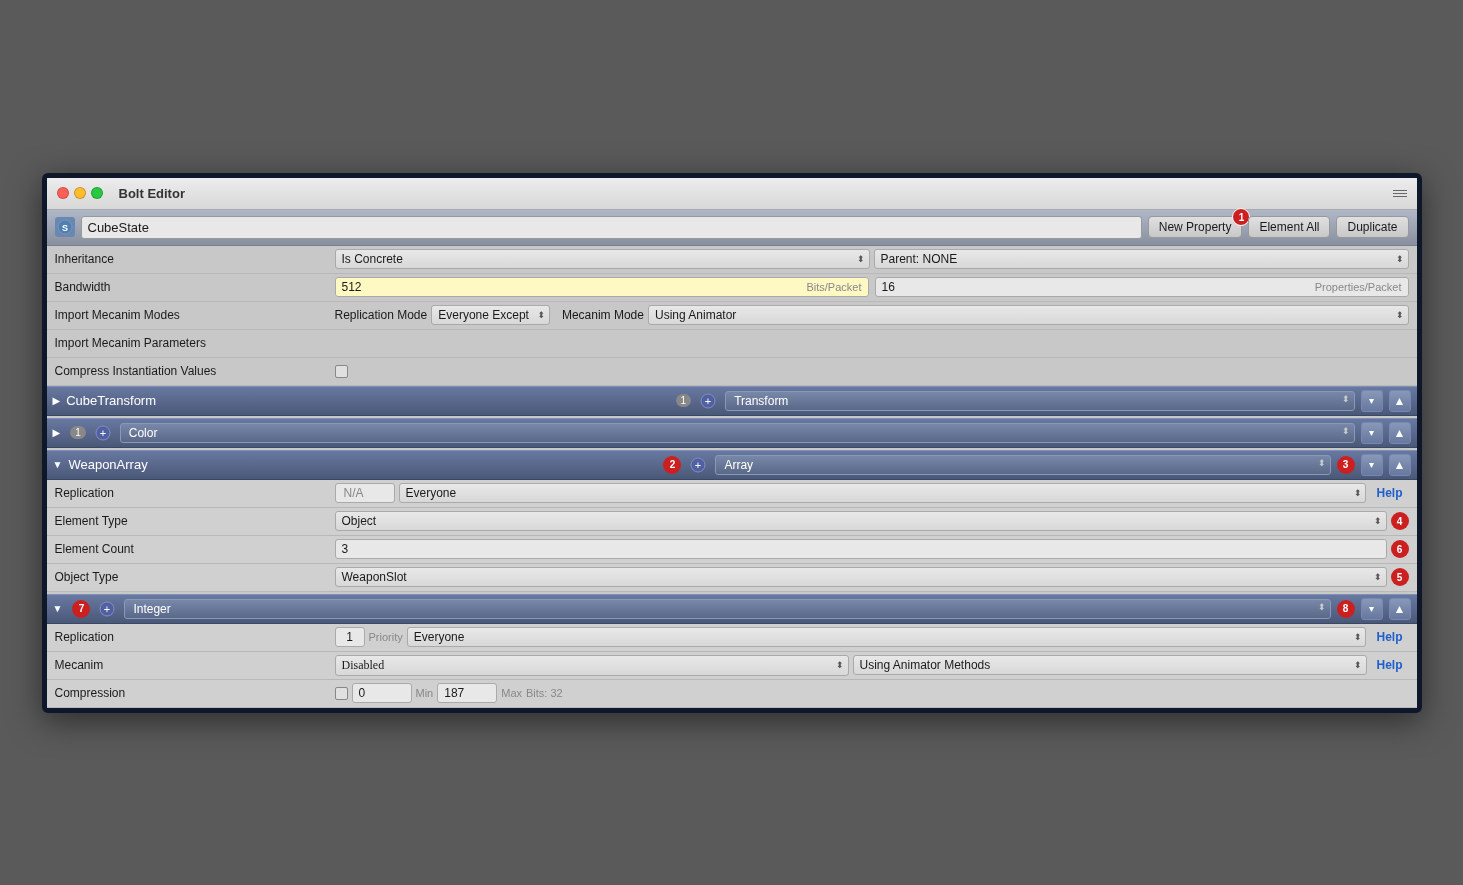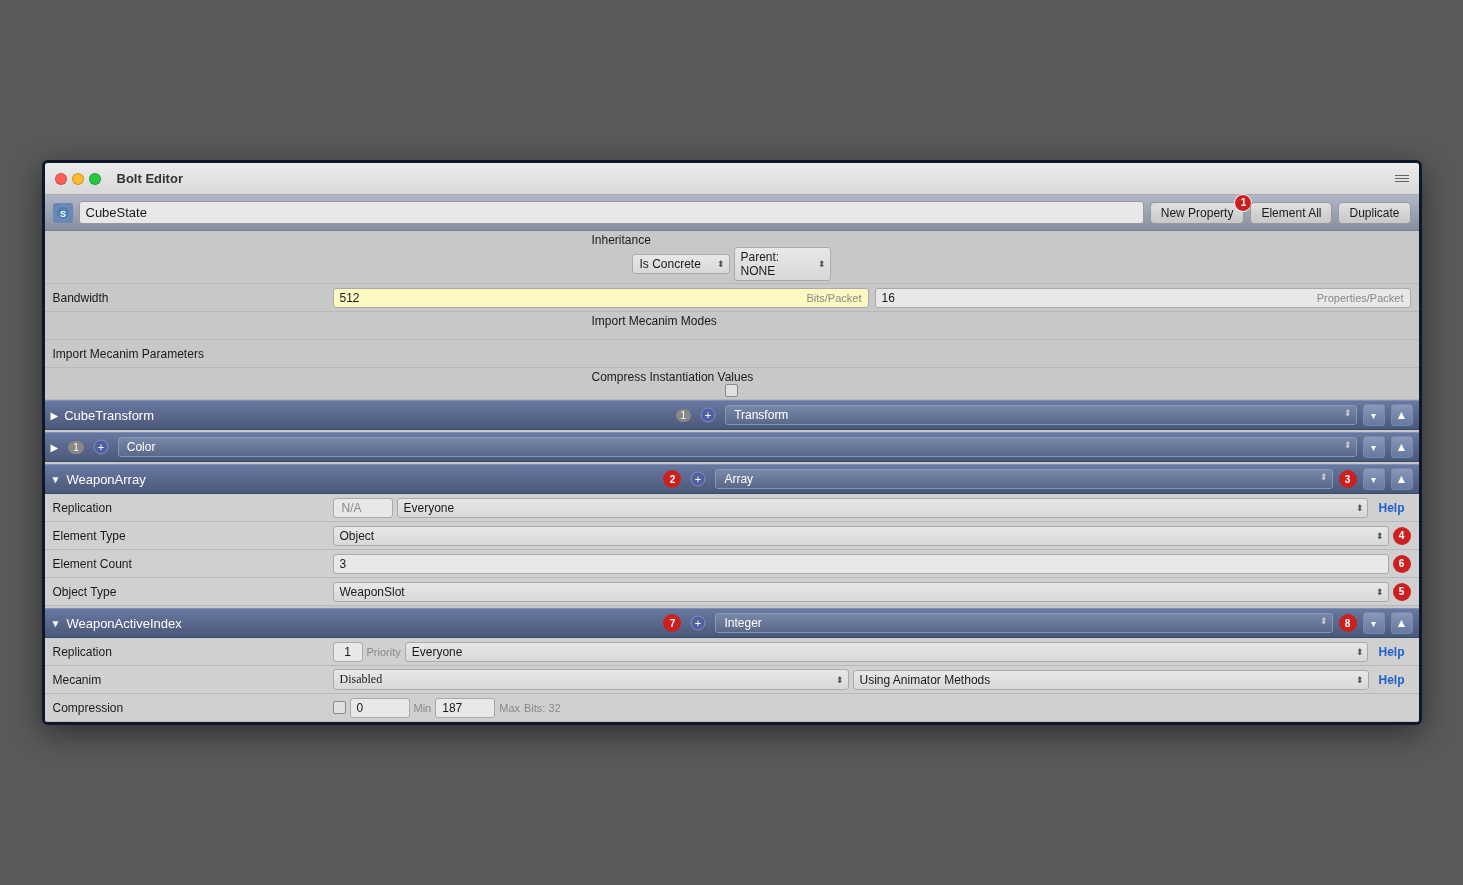--- a/index.html
+++ b/index.html
@@ -9,21 +9,21 @@
       font-size: 12px;
       color: #1a1a1a;
       display: flex;
       align-items: center;
       justify-content: center;
       min-height: 100vh;
     }
     .window {
       width: 1380px;
       background: #c8c8c8;
-      border: 3px solid #0f172a;
+      border: 5px solid #0f172a;
       border-radius: 6px;
       box-shadow: 0 8px 32px rgba(0,0,0,0.5);
       overflow: hidden;
     }
     .title-bar {
       background: linear-gradient(to bottom, #ececec, #d8d8d8);
       border-bottom: 1px solid #aaa;
       padding: 6px 10px;
       display: flex;
       align-items: center;
@@ -124,21 +124,20 @@
       align-items: center;
       justify-content: center;
       border: 1.5px solid white;
     }
     .prop-row {
       display: flex;
       align-items: center;
       border-bottom: 1px solid #b8b8b8;
       min-height: 28px;
       padding: 2px 8px;
-      flex-direction: column;
     }
     .prop-label {
       width: 280px;
       font-size: 12px;
       color: #1a1a1a;
       flex-shrink: 0;
     }
     .prop-value {
       flex: 1;
       display: flex;
@@ -432,20 +431,30 @@
         <span class="bw-unit">Bits/Packet</span>
       </div>
       <div class="bw-right">
         <span class="bw-num">16</span>
         <span class="bw-unit">Properties/Packet</span>
       </div>
     </div>
 
     <div class="prop-row">
       <div class="prop-label">Import Mecanim Modes</div>
+      <div class="prop-value">
+        <span style="font-size:12px;font-weight:500;">Replication Mode</span>
+        <div class="select-field">
+          <span>Everyone Except</span>
+        </div>
+        <span style="font-size:12px;font-weight:500;margin-left:8px;">Mecanim Mode</span>
+        <div class="select-field" style="flex:1;min-width:120px;">
+          <span>Using Animator</span>
+        </div>
+      </div>
     </div>
 
     <div class="none-anim-row">
       <div class="none-label">Import Mecanim Parameters</div>
     </div>
 
     <div class="prop-row">
       <div class="prop-label">Compress Instantiation Values</div>
       <div class="prop-value">
         <div class="checkbox"></div>
@@ -550,21 +559,20 @@
           </div>
           <div class="inline-badge">
             <span style="background:#cc2020;border-radius:50%;width:18px;height:18px;display:inline-flex;align-items:center;justify-content:center;font-size:10px;font-weight:bold;color:white;">5</span>
           </div>
         </div>
       </div>
     </div>
 
     <div class="section-header" style="margin-top:2px;">
       <span class="section-arrow">▼</span>
-      <span class="section-name">WeaponActiveIndex</span>
       <div class="inline-badge">
         <span class="section-badge" style="background:#cc2020;border-radius:50%;width:18px;height:18px;display:inline-flex;align-items:center;justify-content:center;font-size:10px;font-weight:bold;color:white;">7</span>
       </div>
       <div class="section-add-btn">
         <svg width="18" height="18" viewBox="0 0 18 18">
           <circle cx="9" cy="9" r="7" fill="#5060a0" stroke="#8090c0" stroke-width="1"></circle>
           <text x="9" y="13" text-anchor="middle" font-size="11" fill="white">+</text>
         </svg>
       </div>
       <div class="section-type-select">

